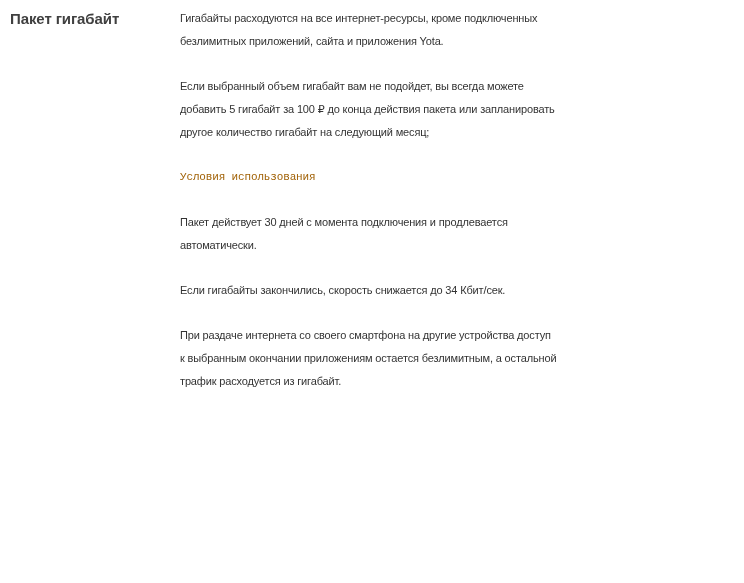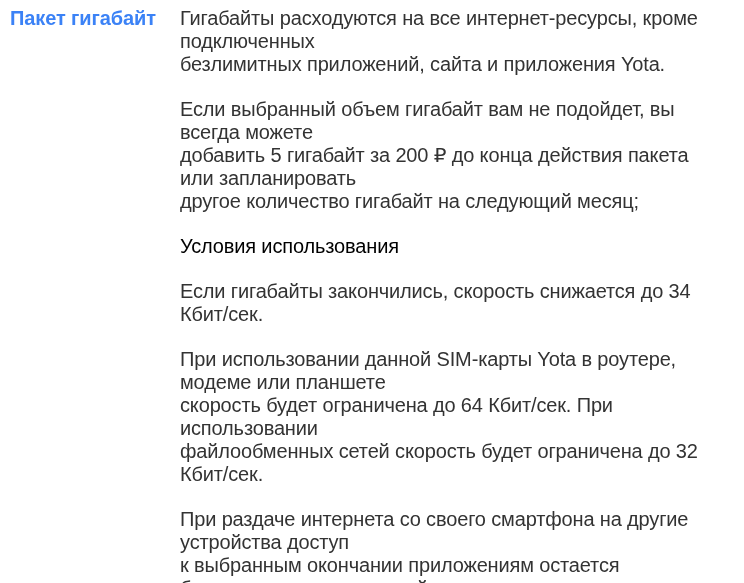--- a/index.html
+++ b/index.html
@@ -22,73 +22,73 @@
     align-items: flex-start;
     padding: 7px 0 0 10px;
   }
 
   .col-title {
     width: 170px;
     flex: 0 0 170px;
   }
 
   .section-title {
-    font-size: 20px;
+    font-size: 15px;
     line-height: 23px;
     font-weight: bold;
-    color: #3b82f6;
+    color: #404040;
     letter-spacing: -0.1px;
   }
 
   .col-content {
     flex: 1 1 auto;
     min-width: 0;
     padding-right: 30px;
   }
 
   .col-content p {
-    font-size: 20px;
+    font-size: 11px;
     line-height: 23px;
     letter-spacing: -0.15px;
     margin: 0 8px 22px 0;
     white-space: pre-line;
     color: #333333;
   }
 
   .col-content p.muted {
-    color: #000000;
+    color: #a16207;
+    font-family: Liberation Mono, monospace;
   }
 </style>
 </head>
 <body>
 
 <div class="page">
   <div class="section-row">
 
     <div class="col-title">
       <div class="section-title">Пакет гигабайт</div>
     </div>
 
     <div class="col-content">
       <p>Гигабайты расходуются на все интернет-ресурсы, кроме подключенных
 безлимитных приложений, сайта и приложения Yota.</p>
 
       <p>Если выбранный объем гигабайт вам не подойдет, вы всегда можете
-добавить 5 гигабайт за 200 ₽ до конца действия пакета или запланировать
+добавить 5 гигабайт за 100 ₽ до конца действия пакета или запланировать
 другое количество гигабайт на следующий месяц;</p>
 
       <p class="muted">Условия использования</p>
 
+      <p>Пакет действует 30 дней с момента подключения и продлевается
+автоматически.</p>
 
       <p>Если гигабайты закончились, скорость снижается до 34 Кбит/сек.</p>
 
 
-      <p>При использовании данной SIM-карты Yota в роутере, модеме или планшете
-скорость будет ограничена до 64 Кбит/сек. При использовании
-файлообменных сетей скорость будет ограничена до 32 Кбит/сек.</p>
 
       <p>При раздаче интернета со своего смартфона на другие устройства доступ
 к выбранным окончании приложениям остается безлимитным, а остальной
 трафик расходуется из гигабайт.</p>
     </div>
 
   </div>
 </div>
 
 </body></html>

